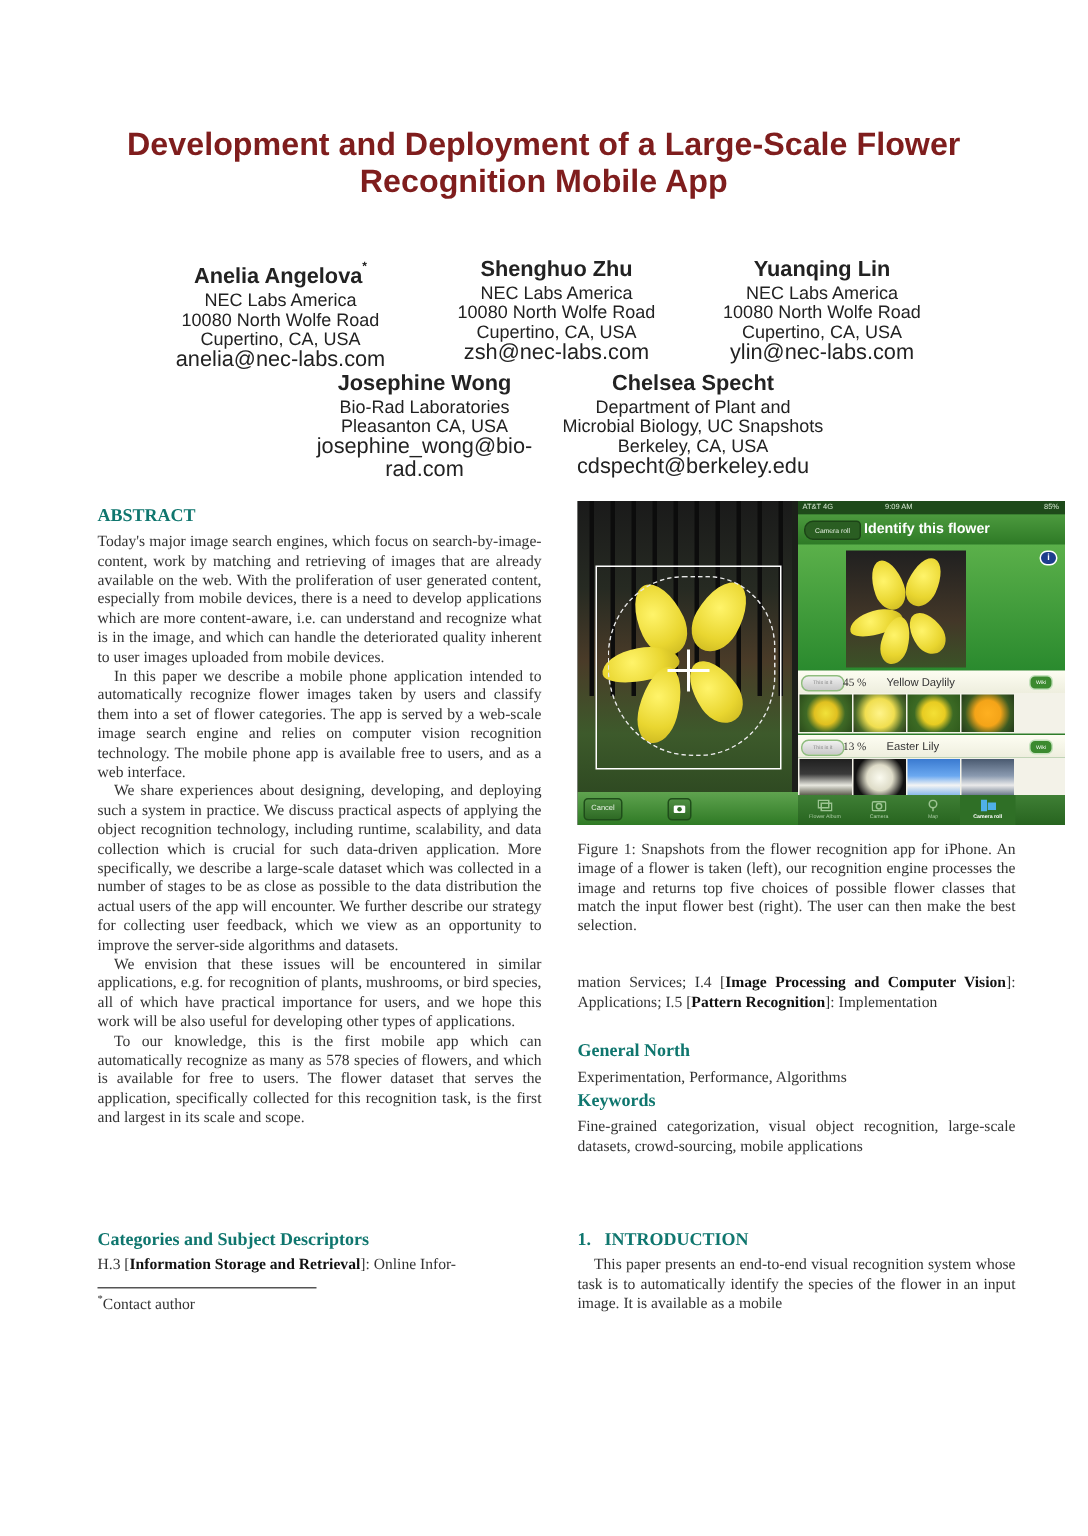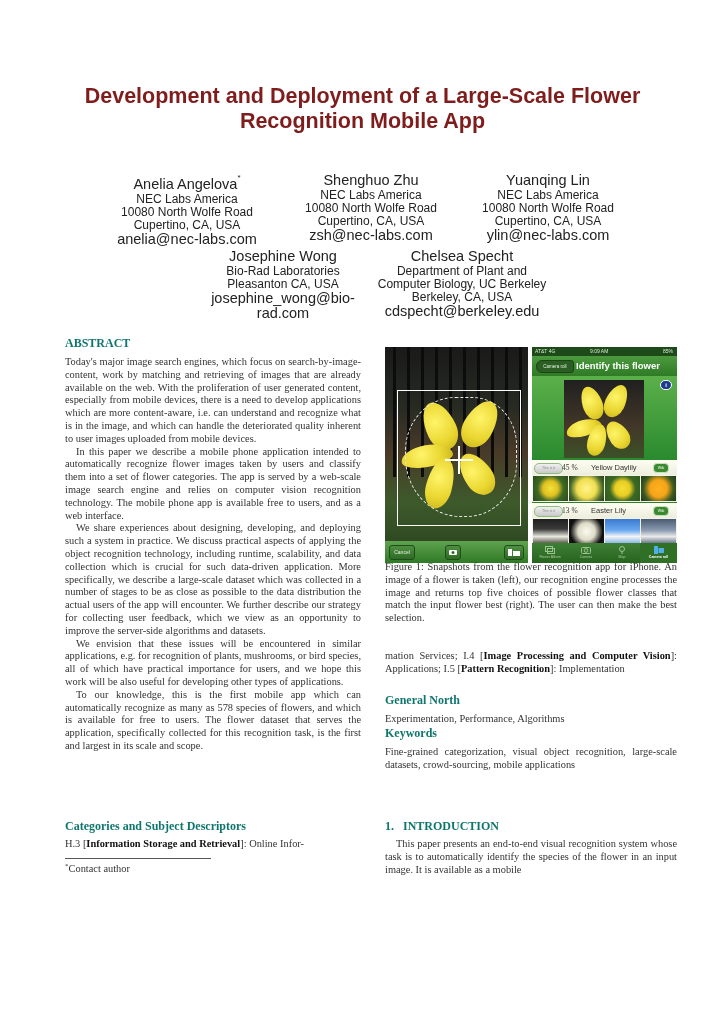--- a/index.html
+++ b/index.html
@@ -2,38 +2,38 @@
 <html><head>
   <meta charset="utf-8">
   <style>
     html, body { margin: 0; padding: 0; background: #ffffff; }
     body { width: 725px; height: 1024px; position: relative; overflow: hidden; color: #222; }
 
     #title { position: absolute; left: 40px; top: 84px; width: 645px; text-align: center;
       font-family: "Liberation Sans", sans-serif; font-weight: bold; font-size: 21.5px; line-height: 25px; color: #7f1d1d; }
 
     .author { position: absolute; text-align: center; font-family: "Liberation Sans", sans-serif; color: #222; }
-    .author .name { font-size: 14.5px; line-height: 17px; }
+    .author .name { font-size: 14.5px; line-height: 17px; font-weight: bold; }
     .author .aff { font-size: 12px; line-height: 13px; }
     .author .email { font-size: 14.5px; line-height: 15px; }
     .author sup { font-size: 8px; position: relative; top: -3px; }
 
     .col { position: absolute; font-family: "Liberation Serif", serif; font-size: 10.4px; line-height: 12.8px; color: #333; text-align: justify; }
     .col p { margin: 0; }
     .col p.indent { text-indent: 11px; }
     h2.sec { font-family: "Liberation Serif", serif; font-weight: bold; font-size: 12px; color: #0f766e; margin: 0; line-height: 16px; }
     .kw-bold { font-weight: bold; color: #111; }
 
     #footnote-rule { position: absolute; left: 65px; top: 858px; width: 146px; height: 0; border-top: 1px solid #555; }
     #footnote { position: absolute; left: 65px; top: 862px; font-family: "Liberation Serif", serif; font-size: 10.4px; color: #333; }
     #footnote sup { font-size: 7px; }
 
     
     #figure { position: absolute; left: 385px; top: 334px; width: 292px; height: 216px; }
-    .phone { position: absolute; top: 13px; height: 216px; overflow: hidden; }
+    .phone { position: absolute; top: 0; height: 216px; overflow: hidden; padding-left: 33px; }
     #phone-left { left: 0; width: 143px; background: #1c1f1a; }
     #phone-right { left: 147px; width: 145px; background: #2e7d2a; }
     .photo-bg { position: absolute; left: 0; top: 0; width: 143px; height: 194px;
       background: linear-gradient(180deg, #1a1a1a 0%, #262a22 30%, #4a3b28 55%, #3d5a2b 80%, #2f4a22 100%); }
     .fence { position: absolute; top: 0; width: 3px; height: 130px; background: #0c0c0c; }
     .crop-box { position: absolute; left: 12px; top: 43px; width: 122px; height: 134px; border: 1.5px solid #fff; }
     .lasso { position: absolute; left: 20px; top: 50px; width: 110px; height: 118px; border: 1px dashed #e8e8e8; border-radius: 45% 40% 45% 50%; }
     .petal { position: absolute; background: radial-gradient(circle at 40% 40%, #fff46a 0%, #e9d630 60%, #c8b41e 100%); border-radius: 50% 50% 50% 50% / 60% 60% 40% 40%; }
     .crosshair-h { position: absolute; left: 60px; top: 112px; width: 28px; height: 2px; background: #fff; }
     .crosshair-v { position: absolute; left: 73px; top: 99px; width: 2px; height: 28px; background: #fff; }
@@ -95,21 +95,21 @@
 <div class="author" style="left:198px; top:248px; width:170px;">
   <div class="name">Josephine Wong</div>
   <div class="aff">Bio-Rad Laboratories</div>
   <div class="aff">Pleasanton CA, USA</div>
   <div class="email">josephine_wong@bio-</div>
   <div class="email">rad.com</div>
 </div>
 <div class="author" style="left:372px; top:248px; width:180px;">
   <div class="name">Chelsea Specht</div>
   <div class="aff">Department of Plant and</div>
-  <div class="aff">Computer Biology, UC Berkeley</div>
+  <div class="aff">Microbial Biology, UC Snapshots</div>
   <div class="aff">Berkeley, CA, USA</div>
   <div class="email">cdspecht@berkeley.edu</div>
 </div>
 
 <div class="col" style="left:65px; top:335px; width:296px;">
   <h2 class="sec" style="margin-bottom:5px;">ABSTRACT</h2>
   <p>Today's major image search engines, which focus on search-by-image-content, work by matching and retrieving of images that are already available on the web. With the proliferation of user generated content, especially from mobile devices, there is a need to develop applications which are more content-aware, i.e. can understand and recognize what is in the image, and which can handle the deteriorated quality inherent to user images uploaded from mobile devices.</p>
   <p class="indent">In this paper we describe a mobile phone application intended to automatically recognize flower images taken by users and classify them into a set of flower categories. The app is served by a web-scale image search engine and relies on computer vision recognition technology. The mobile phone app is available free to users, and as a web interface.</p>
   <p class="indent">We share experiences about designing, developing, and deploying such a system in practice. We discuss practical aspects of applying the object recognition technology, including runtime, scalability, and data collection which is crucial for such data-driven application. More specifically, we describe a large-scale dataset which was collected in a number of stages to be as close as possible to the data distribution the actual users of the app will encounter. We further describe our strategy for collecting user feedback, which we view as an opportunity to improve the server-side algorithms and datasets.</p>
   <p class="indent">We envision that these issues will be encountered in similar applications, e.g. for recognition of plants, mushrooms, or bird species, all of which have practical importance for users, and we hope this work will be also useful for developing other types of applications.</p>

